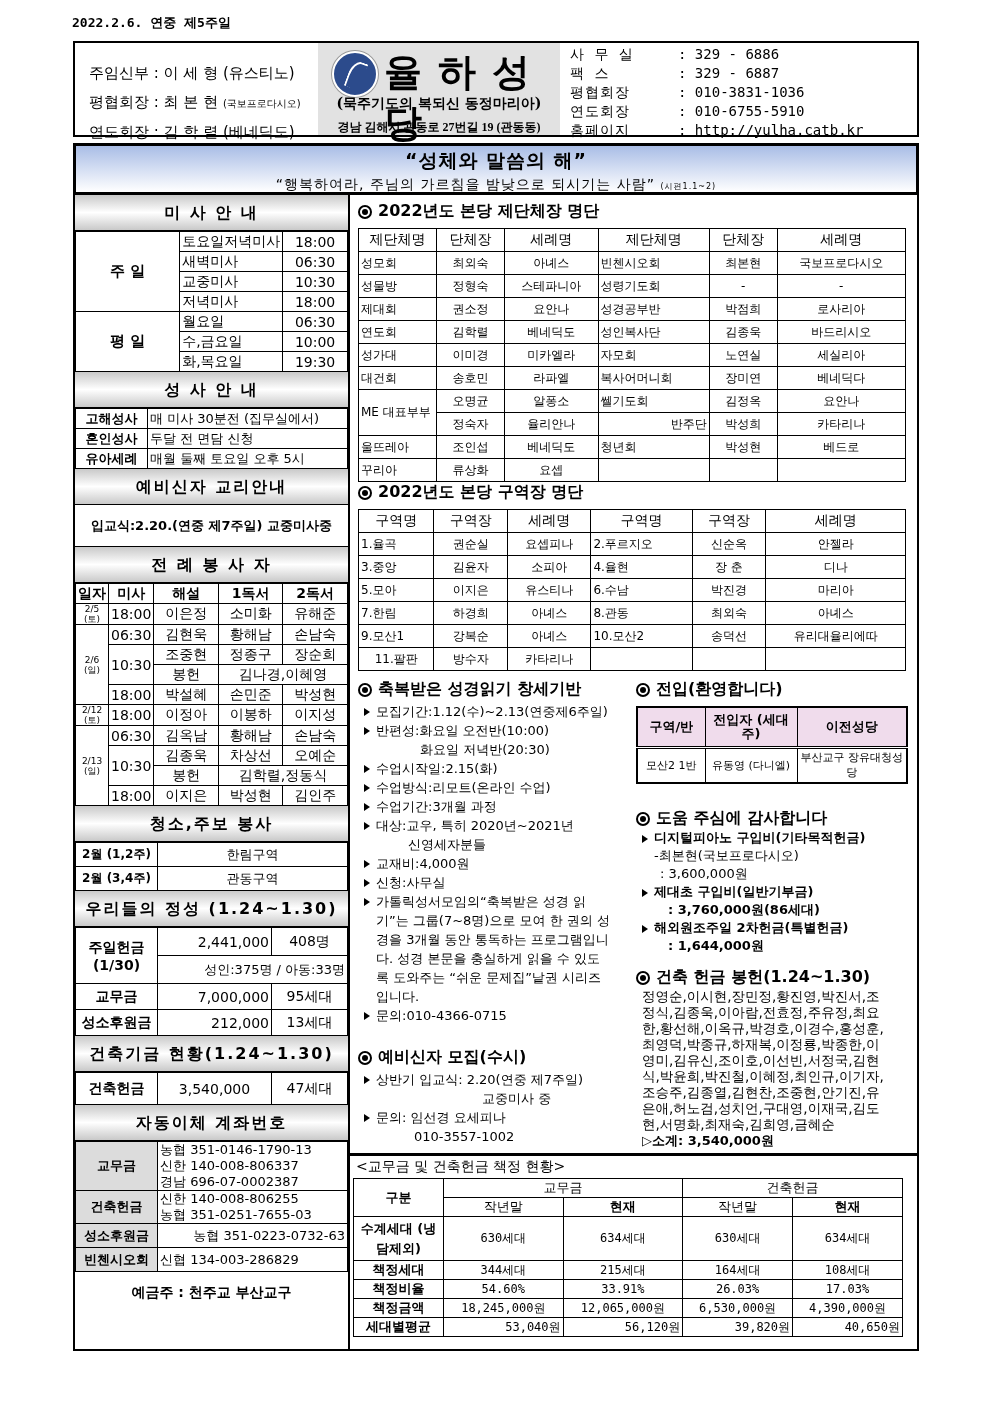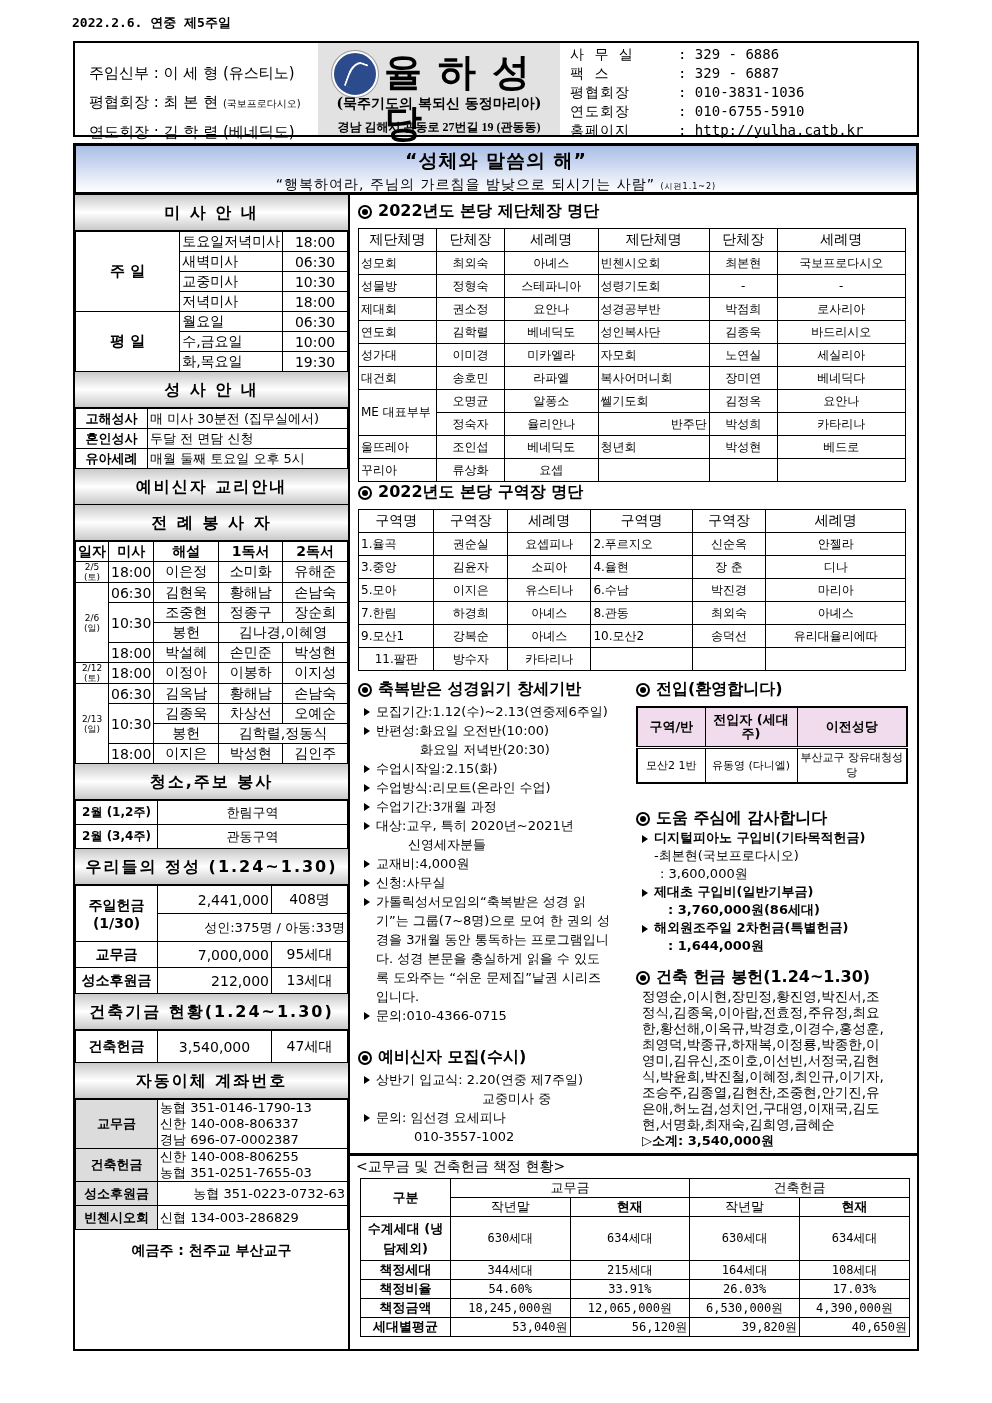--- a/index.html
+++ b/index.html
@@ -134,20 +134,21 @@
           <td style="font-weight:bold">혼인성사</td>
           <td style="text-align:left">두달 전 면담 신청</td>
         </tr>
   <tr>
           <td style="font-weight:bold">유아세례</td>
           <td style="text-align:left">매월 둘째 토요일 오후 5시</td>
         </tr>
  </tbody>
     </table>
  <div class="sechead">예비신자 교리안내</div>
+ <div style="height:42px;line-height:42px;text-align:center;font-weight:bold;font-size:13px;border-bottom:1px solid #000">입교식:2.20.(연중 제7주일) 교중미사중</div>
  <div class="sechead">전 례 봉 사 자</div>
  <table style="font-size:14px">
   <tbody>
         <tr style="font-weight:bold">
           <td style="width:32px">일자</td>
           <td style="width:44px">미사</td>
           <td>해설</td>
           <td>1독서</td>
           <td>2독서</td>
         </tr>
@@ -525,21 +526,21 @@
           <span>건축 헌금 봉헌(1.24~1.30)</span>
         </div>
    <div style="font-size:13.5px;line-height:16px;padding-left:6px;width:250px;word-break:break-all">정영순,이시현,장민정,황진영,박진서,조정식,김종욱,이아람,전효정,주유정,최요한,황선해,이옥규,박경호,이경수,홍성훈,최영덕,박종규,하재복,이정룡,박종한,이영미,김유신,조이호,이선빈,서정국,김현식,박윤희,박진철,이혜정,최인규,이기자,조승주,김종열,김현찬,조중현,안기진,유은애,허노검,성치언,구대영,이재국,김도현,서명화,최재숙,김희영,금혜순</div>
    <div style="font-size:13px;font-weight:bold;padding-left:6px">▷소계: 3,540,000원</div>
   </div>
  </div>
 </div>
 
 <div class="abs bottomtbl">
  <div style="font-size:14px;padding:2px 6px">&lt;교무금 및 건축헌금 책정 현황&gt;</div>
- <table class="bt" style="width:550px;margin-left:10px">
+ <table class="bt" style="width:550px;margin-left:3px">
   <tbody>
         <tr>
           <th rowspan="2" style="width:90px">구분</th>
           <th colspan="2" style="font-weight:normal">교무금</th>
           <th colspan="2" style="font-weight:normal">건축헌금</th>
         </tr>
   <tr>
           <th style="font-weight:normal">작년말</th>
           <th>현재</th>
           <th style="font-weight:normal">작년말</th>

